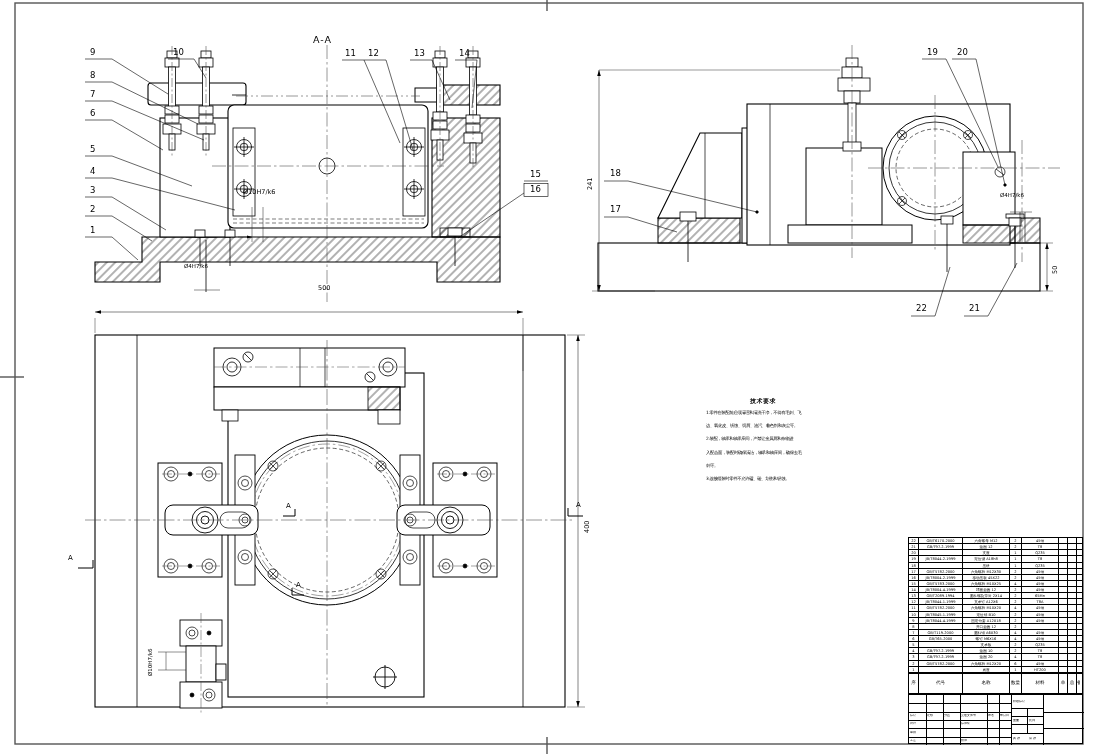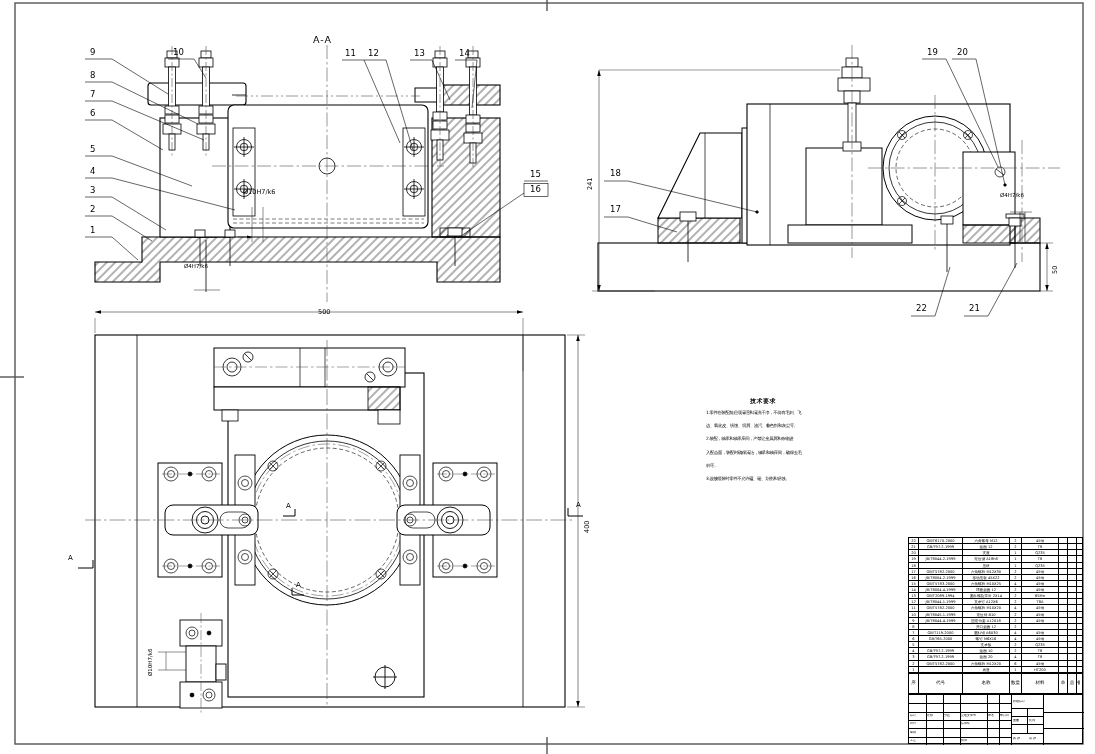--- a/index.html
+++ b/index.html
@@ -456,21 +456,21 @@
 <span class="t lbl" style="left:927px;top:47px">19</span>
 <span class="t lbl" style="left:957px;top:47px">20</span>
 <span class="t lbl" style="left:916px;top:303px">22</span>
 <span class="t lbl" style="left:969px;top:303px">21</span>
 
 <span class="t dim" style="left:243px;top:188px">Ø10H7/k6</span>
 <span class="t dims" style="left:184px;top:263px">Ø4H7/k6</span>
 <span class="t dim rot" style="left:586px;top:190px">241</span>
 <span class="t dim rot" style="left:1051px;top:274px">50</span>
 <span class="t dims" style="left:1000px;top:192px">Ø4H7/k6</span>
-<span class="t dim" style="left:318px;top:308px">500</span>
+<span class="t dim" style="left:318px;top:284px">500</span>
 <span class="t dim rot" style="left:583px;top:533px">400</span>
 <span class="t dims rot" style="left:147px;top:676px">Ø10H7/k6</span>
 
 <span class="t mk" style="left:68px;top:554px">A</span>
 <span class="t mk" style="left:576px;top:501px">A</span>
 <span class="t mk" style="left:286px;top:502px">A</span>
 <span class="t mk" style="left:296px;top:581px">A</span>
 
 <div class="notes">
   <div class="notes-title">技术要求</div>

